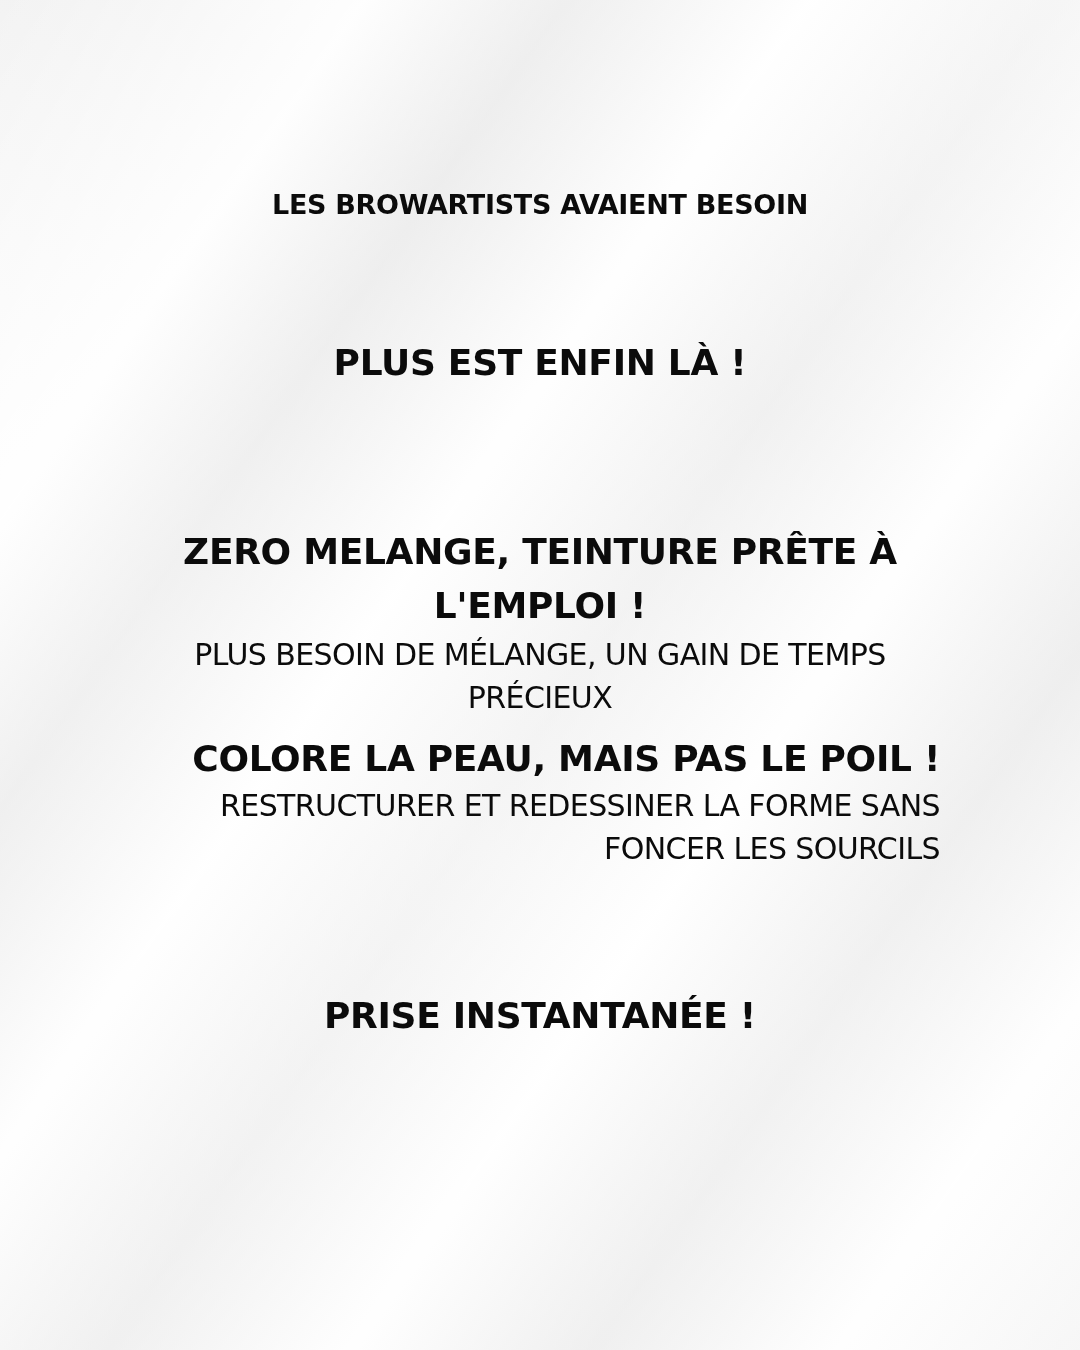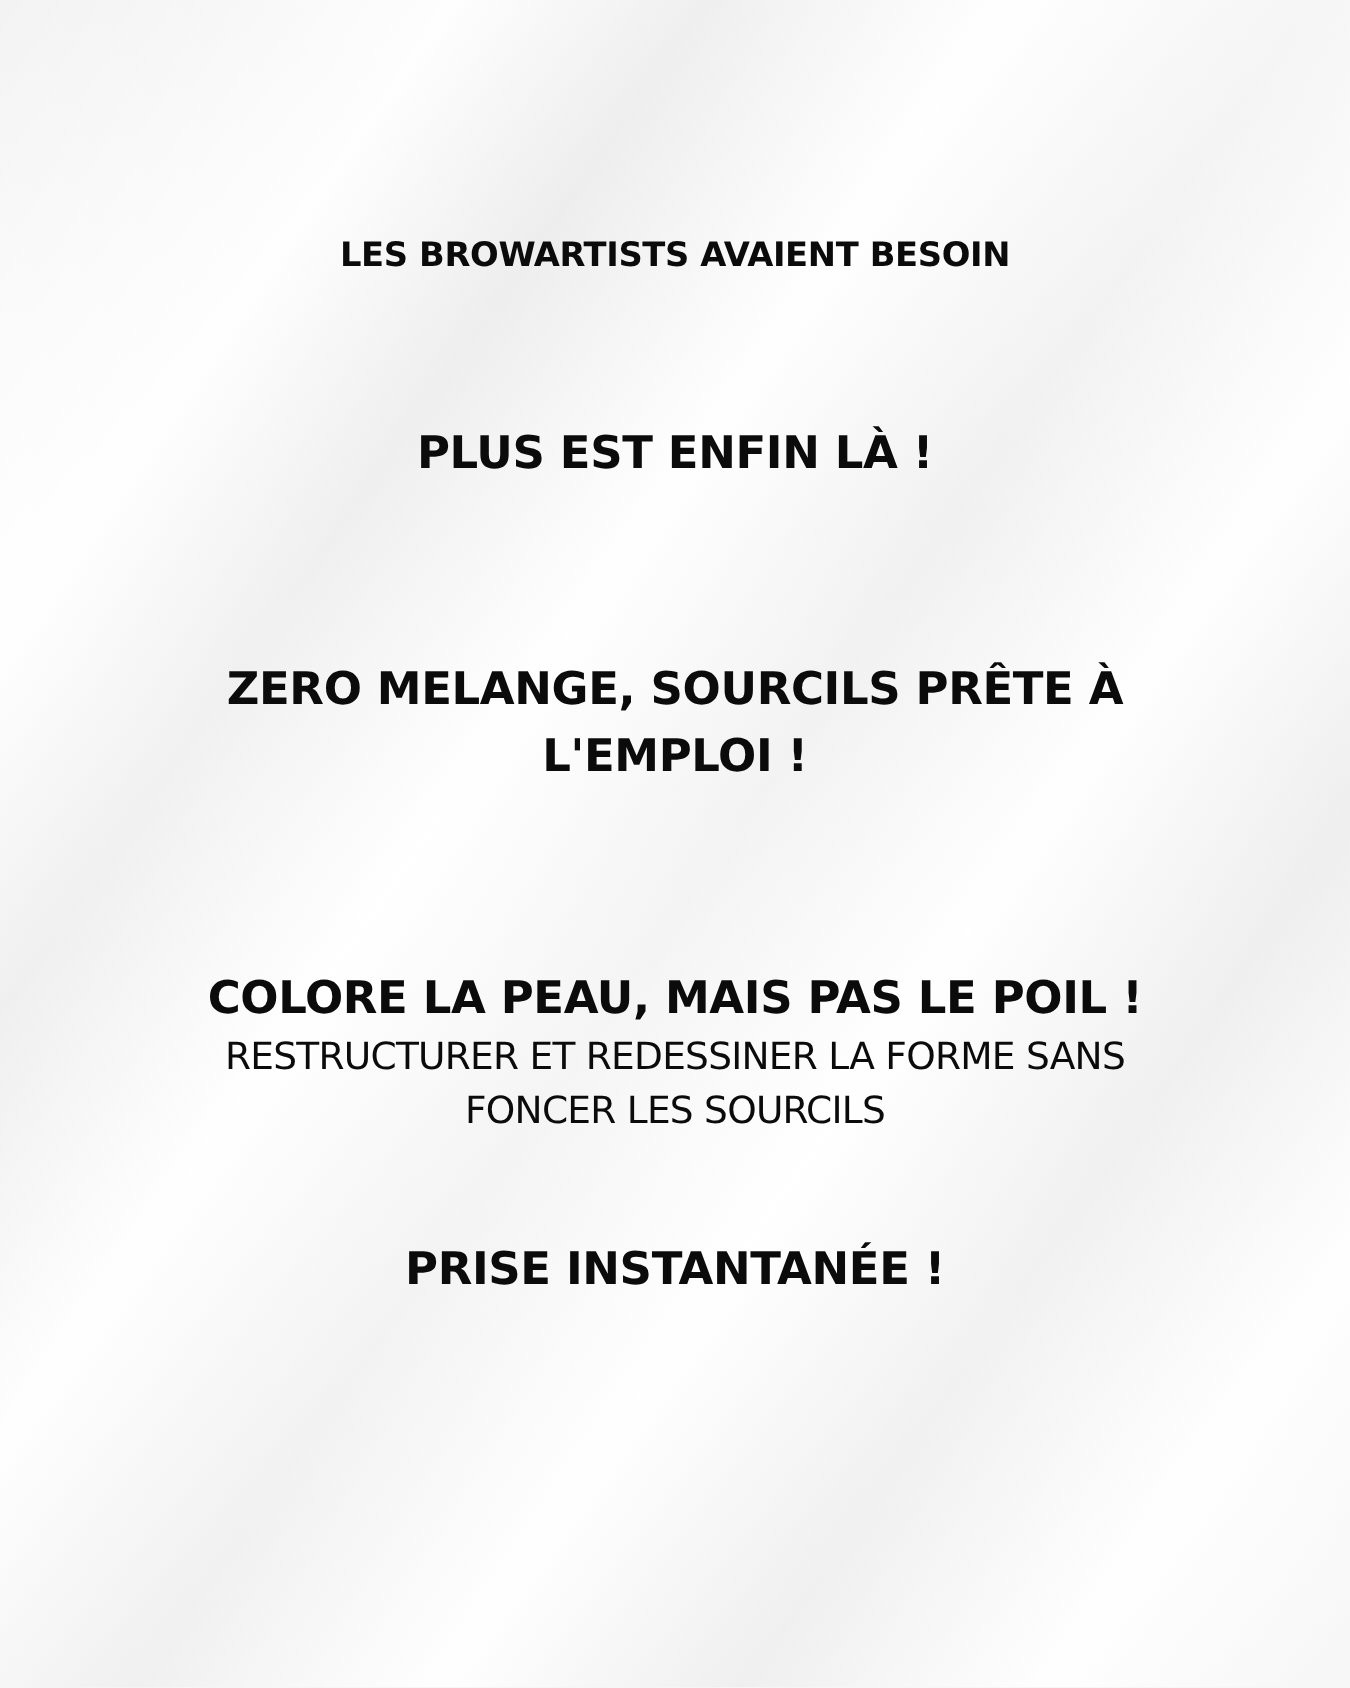--- a/index.html
+++ b/index.html
@@ -62,39 +62,40 @@
       letter-spacing: -0.3px;
     }
     .feature .desc {
       display: block;
       font-size: 30px;
       line-height: 43px;
       letter-spacing: -0.6px;
     }
     .f1 { top: 525px; }
     .f1 .title { line-height: 54px; }
-    .f2 { top: 774px; }
+    .f2 { top: 734px; text-align: right; }
     .f2 .title { line-height: 50px; }
     .f3 { top: 967px; }
     .f3 .title { line-height: 50px; margin-top: 24px; }
   </style>
 </head>
 <body>
 
 <div class="bg"></div>
 
 <div class="content">
   <div class="intro">
     <span class="line1">LES BROWARTISTS AVAIENT BESOIN</span><br>
   </div>
 
   <div class="tagline">PLUS EST ENFIN LÀ !</div>
 
   <div class="feature f1">
-    <span class="title">ZERO MELANGE, SOURCILS PRÊTE À L'EMPLOI !</span>
+    <span class="title">ZERO MELANGE, TEINTURE PRÊTE À L'EMPLOI !</span>
+    <span class="desc">PLUS BESOIN DE MÉLANGE, UN GAIN DE TEMPS PRÉCIEUX</span>
   </div>
 
   <div class="feature f2">
     <span class="title">COLORE LA PEAU, MAIS PAS LE POIL !</span>
     <span class="desc">RESTRUCTURER ET REDESSINER LA FORME SANS FONCER LES SOURCILS</span>
   </div>
 
   <div class="feature f3">
     <span class="title">PRISE INSTANTANÉE !</span>
   </div>

